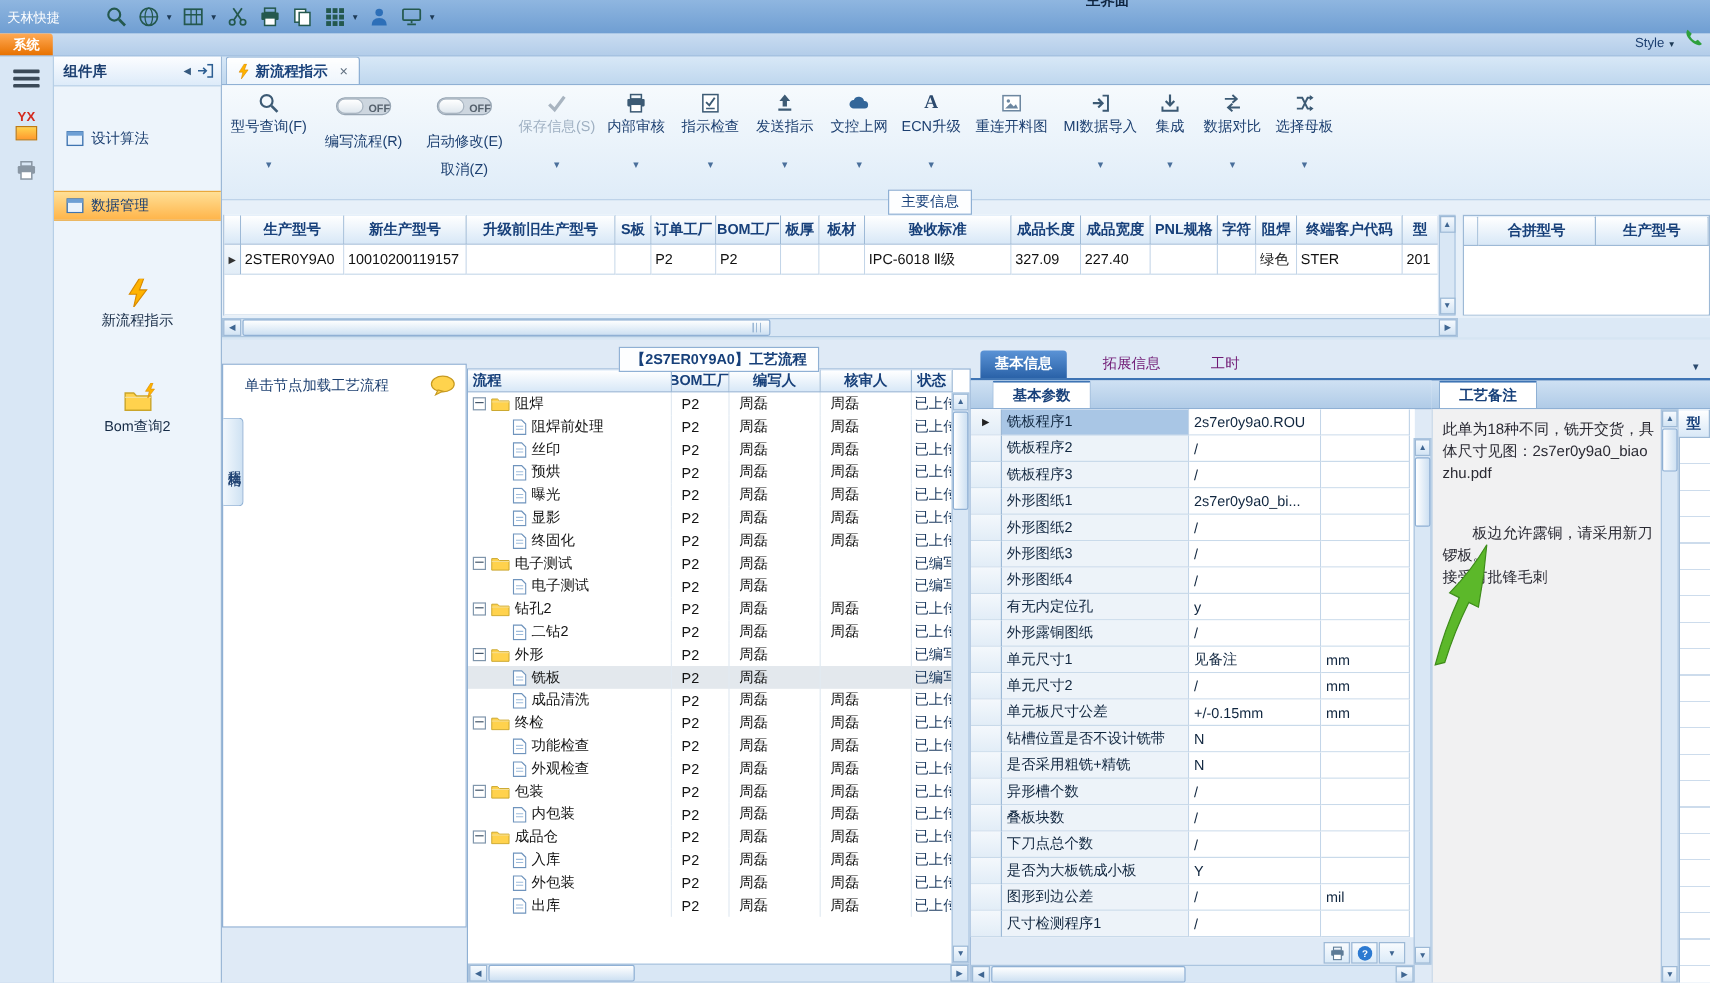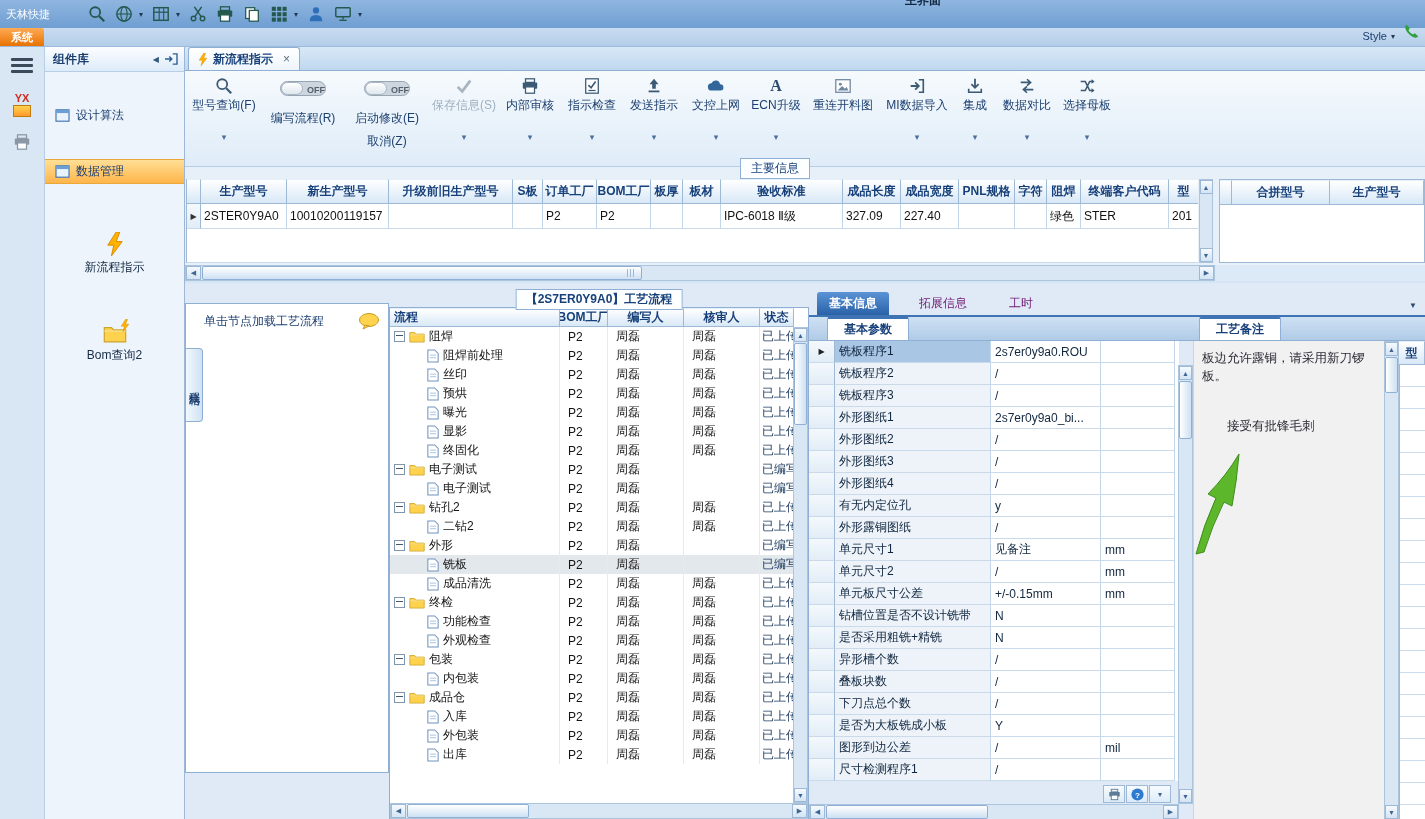--- a/index.html
+++ b/index.html
@@ -1154,20 +1154,21 @@
             </div>
           </div>
 
           <div class="remcol">
             <div class="subtabs">
               <div class="subtab rem">工艺备注</div>
             </div>
             <div class="remrow">
               <div class="remtext">
 
+              <p class="rempara">此单为18种不同，铣开交货，具体尺寸见图：2s7er0y9a0_biaozhu.pdf</p>
                     <p class="rempara">板边允许露铜，请采用新刀锣板。</p>
                     <p class="rempara">接受有批锋毛刺</p>
                   </div>
               <div class="vscroll remv">
                 <span class="sb">▲</span>
                 <span class="vthumb tiny"></span>
                 <span class="flexfill"></span>
                 <span class="sb">▼</span>
               </div>
               <div class="clipcol">

